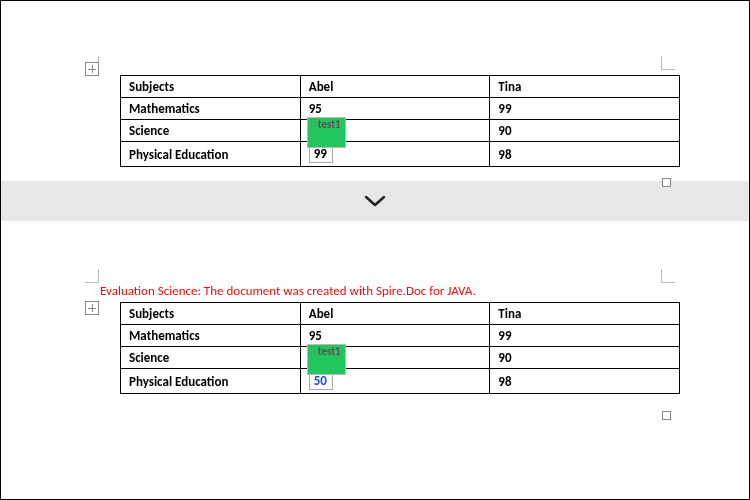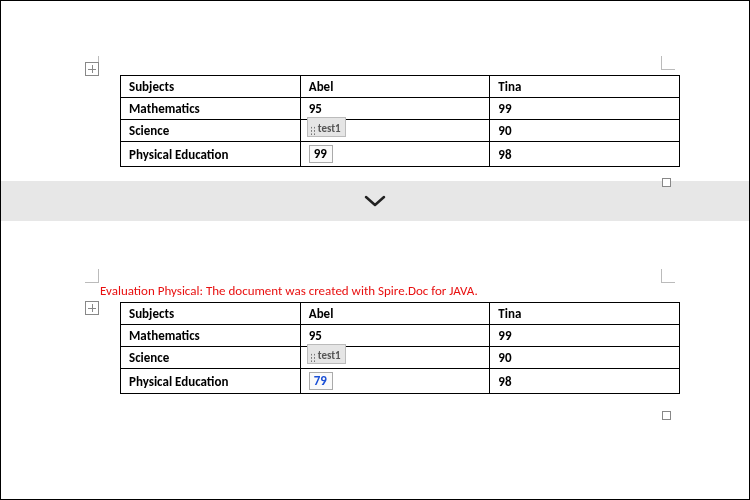--- a/index.html
+++ b/index.html
@@ -76,29 +76,29 @@
 .col2 { width: 190px; }
 .col3 { width: 190px; }
 .field-wrap {
   display: inline-block;
   position: relative;
 }
 .field-tag {
   position: absolute;
   top: -18px;
   left: -2px;
-  background: #e5e5e5;
+  background: #22c55e;
   border: 1px solid #bbb;
   font-size: 11px;
   color: #555;
   padding: 0 4px 0 2px;
-  height: 20px;
+  height: 31px;
   line-height: 14px;
   display: flex;
-  align-items: flex-end;
+  align-items: flex-start;
   gap: 2px;
 }
 .field-tag .dots {
   display: inline-block;
   width: 6px;
   height: 10px;
   background:
     radial-gradient(circle, #777 0.8px, transparent 0.9px) 0 0/3px 3.3px;
 }
 .field-box {
@@ -189,21 +189,21 @@
     <svg viewBox="0 0 22 14">
         <path d="M2 3 L11 11 L20 3" stroke="#222" stroke-width="2.5" fill="none" stroke-linecap="round" stroke-linejoin="round"></path>
       </svg>
   </span>
 </div>
 
 <div class="doc-section bot-section">
   <div class="corner tl" style="left:84px; top:48px;"></div>
   <div class="corner tr" style="left:660px; top:48px;"></div>
 
-  <div class="warning" style="margin-top:18px;">Evaluation Physical: The document was created with Spire.Doc for JAVA.</div>
+  <div class="warning" style="margin-top:18px;">Evaluation Science: The document was created with Spire.Doc for JAVA.</div>
 
   <div class="move-handle" style="left:84px; top:80px;"></div>
 
   <table class="tbl" style="margin-top:4px;">
     <colgroup>
         <col class="col1">
         <col class="col2">
         <col class="col3">
       </colgroup>
     <tbody>
@@ -225,21 +225,21 @@
                 <span class="dots"></span>
                 <span>test1</span>
               </span>
         </span>
       </td>
       <td>90</td>
     </tr>
     <tr>
       <td>Physical Education</td>
       <td>
-        <span class="field-box blue">79</span>
+        <span class="field-box blue">50</span>
       </td>
       <td>98</td>
     </tr>
   </tbody>
     </table>
 
   <div class="resize-handle" style="left:661px; top:190px;"></div>
 </div>
 
 </body></html>

